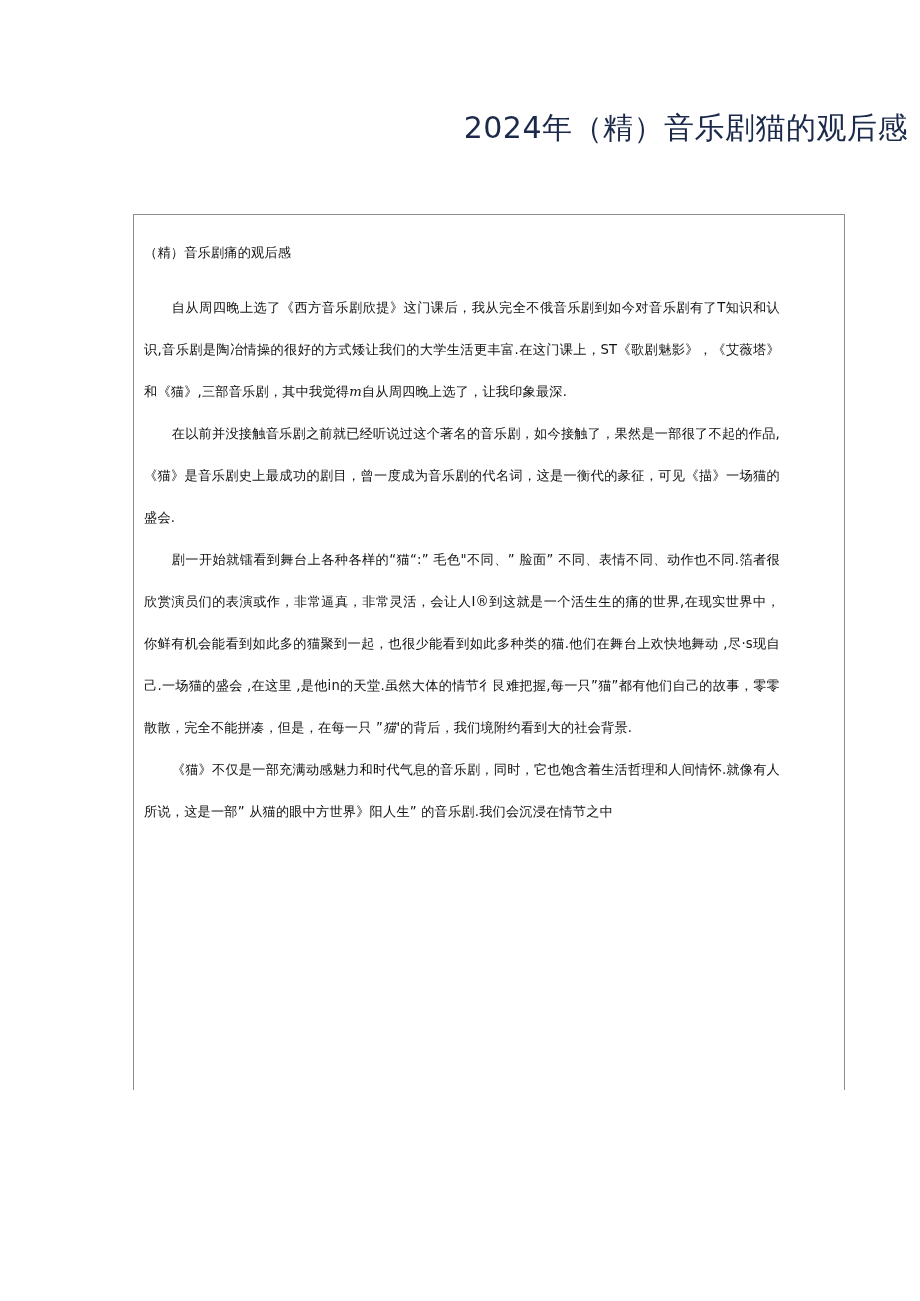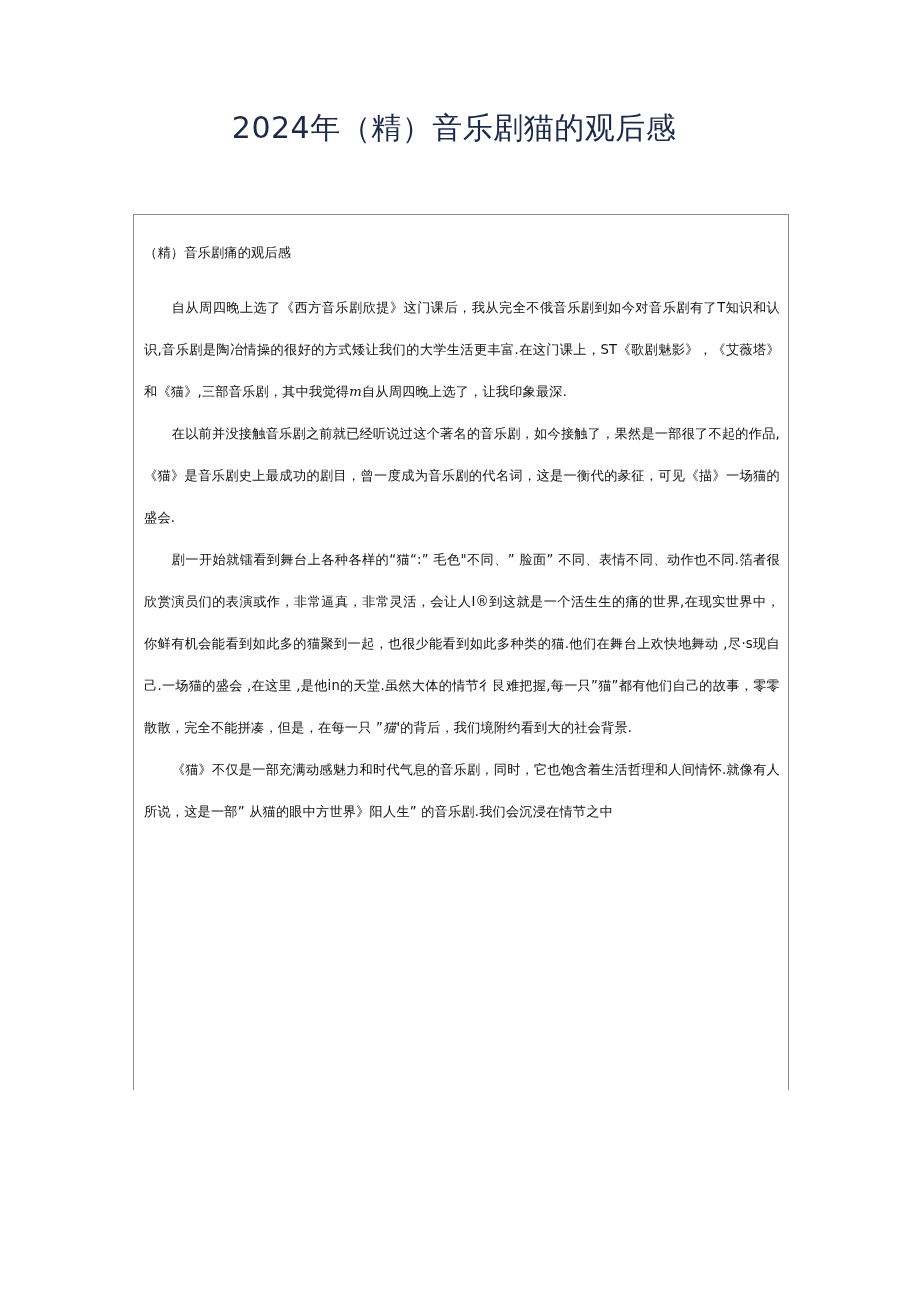--- a/index.html
+++ b/index.html
@@ -24,35 +24,35 @@
     height: 1301px;
     background: #ffffff;
   }
 
   
   .doc-title {
     position: absolute;
     left: 0;
     top: 108px;
     width: 908px;
-    text-align: center;
+    text-align: right;
     font-size: 30px;
     line-height: 40px;
     letter-spacing: 0.5px;
     color: #1b2a4a;
     font-family: "DejaVu Sans", "Liberation Sans", sans-serif;
     white-space: nowrap;
   }
 
   
   .doc-frame {
     position: absolute;
     left: 133px;
     top: 214px;
-    width: 656px;
+    width: 712px;
     height: 876px;
     border: 1px solid #8c8c8c;
     border-bottom: none;
     box-sizing: border-box;
     background: #ffffff;
     overflow: hidden;
     padding-left: 6px;
   }
 
   .doc-inner {

